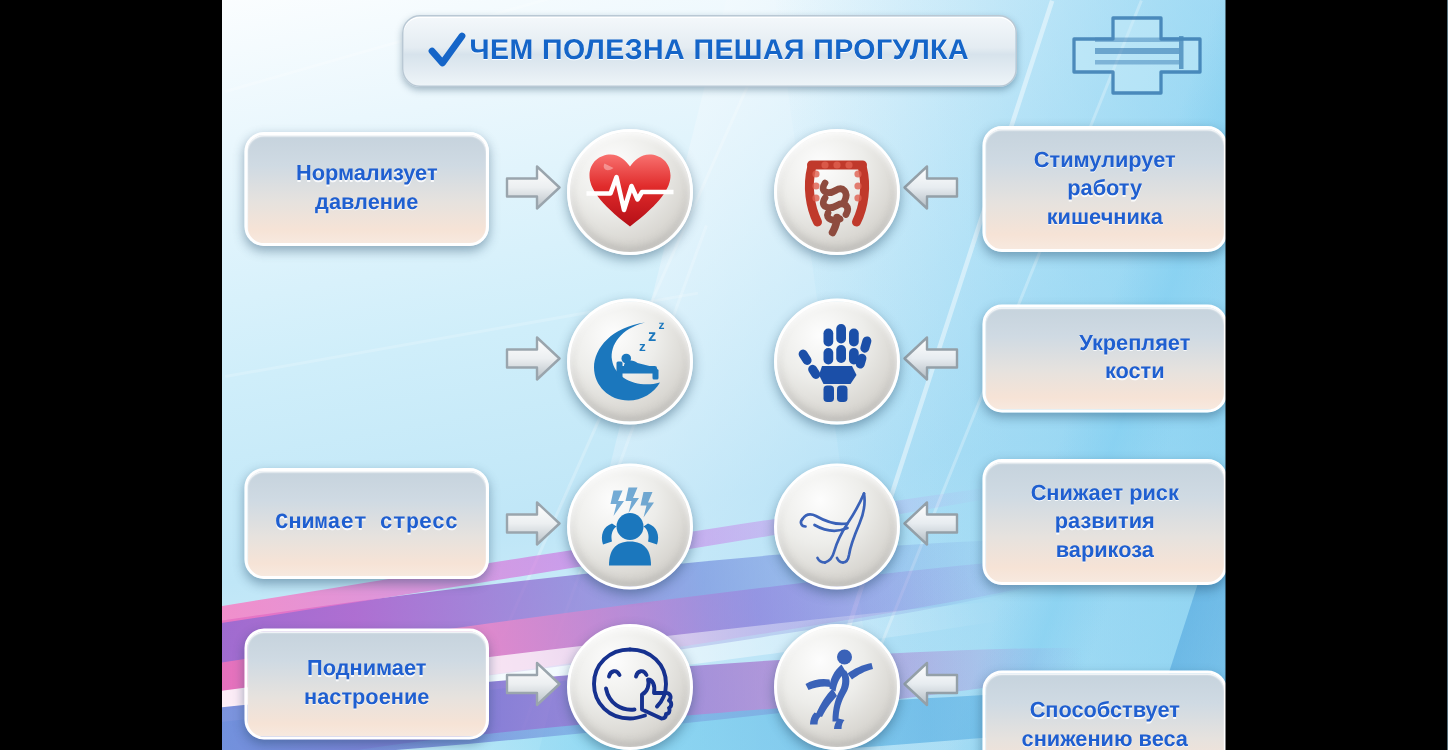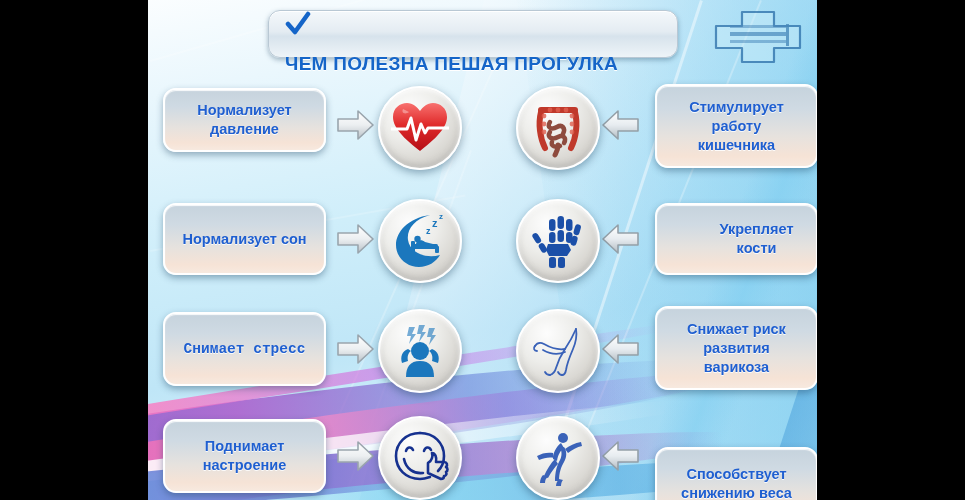--- a/index.html
+++ b/index.html
@@ -33,23 +33,22 @@
     transform-origin:center;
   }
 
   
   .title-bar{
     position:absolute;left:268px;top:10px;width:410px;height:48px;
     border-radius:12px;
     background:linear-gradient(180deg,#f4f8fb 0%,#e4ecf2 45%,#d7e3ec 55%,#eef4f8 100%);
     border:1px solid #b9c8d4;
     box-shadow:0 2px 5px rgba(20,60,90,.35),inset 0 1px 0 #ffffff;
-    display:flex;gap:16px;padding-left:16px;box-sizing:border-box;
+    display:flex;align-items:center;gap:2px;padding-left:16px;box-sizing:border-box;
     z-index:20;
-    flex-direction:column;
   }
   .check{width:26px;height:26px;flex:0 0 26px;}
   .title-text{
     color:#1565c8;font-weight:bold;font-size:19px;letter-spacing:.3px;
     text-shadow:0 1px 0 #ffffff;white-space:nowrap;
   }
 
   
   .logo{position:absolute;left:712px;top:8px;width:92px;height:58px;z-index:20;opacity:.75;}
 
@@ -117,21 +116,21 @@
 
   <svg class="logo" viewBox="0 0 92 58">
     <path d="M30 4 h32 v14 h26 v22 h-26 v14 h-32 v-14 h-26 v-22 h26 z" fill="rgba(205,238,250,.55)" stroke="#2b6ea8" stroke-width="2.2" stroke-linejoin="round"></path>
     <rect x="18" y="17" width="56" height="3" fill="#2b6ea8" opacity=".55"></rect>
     <rect x="18" y="24" width="56" height="4" fill="#2b6ea8" opacity=".7"></rect>
     <rect x="18" y="32" width="56" height="3" fill="#2b6ea8" opacity=".55"></rect>
     <rect x="74" y="16" width="3" height="22" fill="#2b6ea8" opacity=".8"></rect>
   </svg>
   <div class="lbl">Центр Общественного Здоровья</div>
 
-  <div class="card" style="left:163px;top:88px;height:64px;">
+  <div class="card" style="left:163px;top:88px;height:76px;">
     <span style="white-space:pre-line;">Нормализует
 давление</span>
   </div>
   <svg class="arrow" style="left:336px;top:108px;" viewBox="0 0 40 34">
     <defs>
         <linearGradient id="ag1" x1="0" y1="0" x2="0" y2="1">
       <stop offset="0" stop-color="#ffffff"></stop>
           <stop offset="50%" stop-color="#eceff1"></stop>
           <stop offset="100%" stop-color="#b9c1c7"></stop>
     </linearGradient>
@@ -188,23 +187,20 @@
     </linearGradient>
       </defs>
     <path d="M38 11 h-20 V3 L3 17 l15 14 v-8 h20 z" fill="url(#ag2)" stroke="#94a0a8" stroke-width="1.6" stroke-linejoin="round"></path>
   </svg>
   <div class="card" style="left:655px;top:84px;height:84px;">
     <span style="white-space:pre-line;">Стимулирует
 работу
 кишечника</span>
   </div>
 
-  <div class="card" style="left:163px;top:203px;height:72px;">
-    <span style="white-space:pre-line;">Нормализует  сон</span>
-  </div>
   <svg class="arrow" style="left:336px;top:222px;" viewBox="0 0 40 34">
     <path d="M2 11 h20 V3 l15 14 -15 14 v-8 H2 z" fill="url(#ag1)" stroke="#9aa5ad" stroke-width="1.6" stroke-linejoin="round"></path>
   </svg>
   <div class="circle" style="left:378px;top:199px;">
     <svg width="60" height="58" viewBox="0 0 60 58">
       <path d="M40 3 C18 6 6 20 6 33 C6 45 16 55 29 55 C38 55 46 50 50 43 C36 47 20 41 18 28 C16.5 18 24 7 40 3 z" fill="#1b77bd"></path>
       <rect x="22" y="32" width="26" height="5" rx="1.5" fill="#1b77bd"></rect>
       <rect x="21" y="29" width="4" height="11" rx="1" fill="#1b77bd"></rect>
       <rect x="45" y="34" width="4" height="7" rx="1" fill="#1b77bd"></rect>
       <path d="M26 32 C26 28 32 27 35 30 l8 2 v2 H26 z" fill="#1b77bd"></path>

